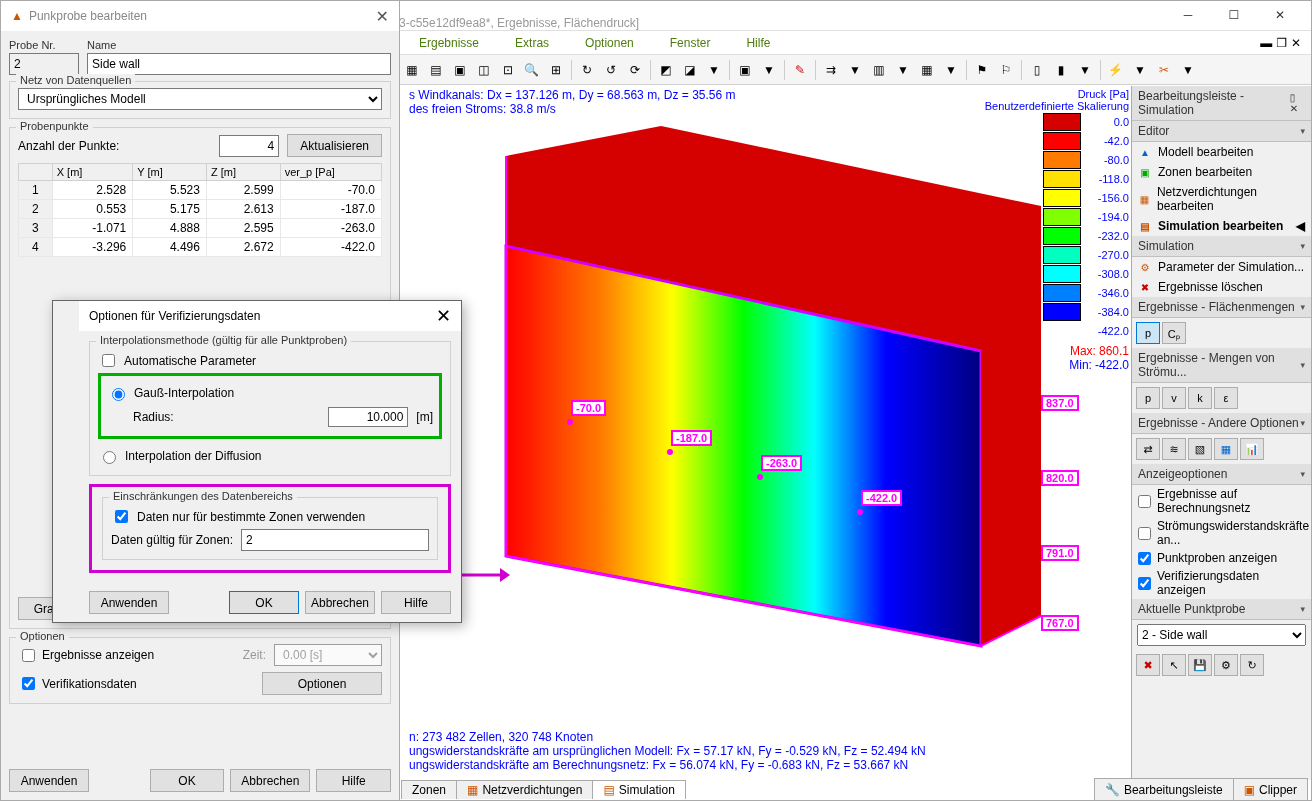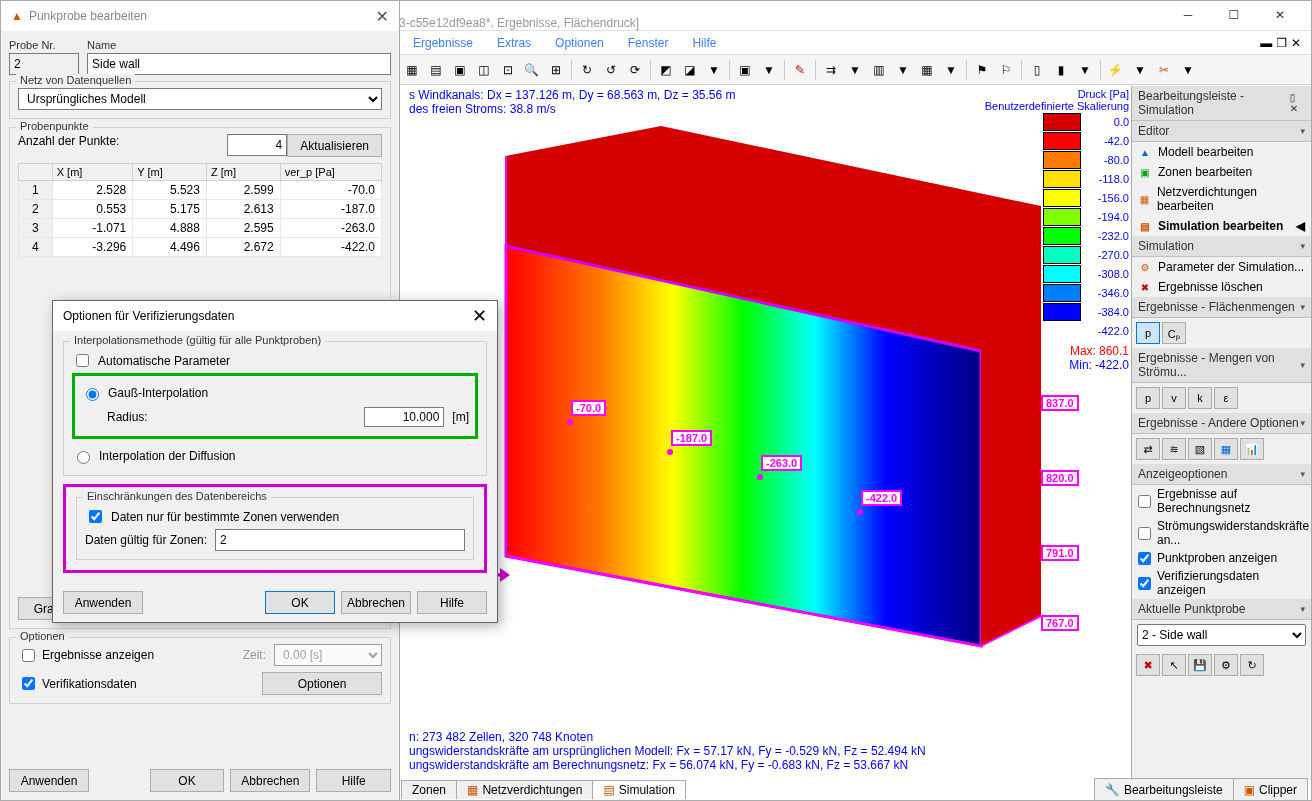--- a/index.html
+++ b/index.html
@@ -3,21 +3,21 @@
 <meta charset="utf-8">
 <style>
 * { box-sizing: border-box; font-family: 'Segoe UI', Tahoma, sans-serif; font-size: 12px; }
 body { margin: 0; padding: 0; width: 1312px; height: 801px; background: #f0f0f0; overflow: hidden; position: relative; }
 .main-window { position: absolute; top: 0; left: 0; width: 1312px; height: 801px; background: #fff; border: 1px solid #aaa; }
 .titlebar { height: 30px; background: #fff; display: flex; align-items: flex-end; padding: 0 8px; border-bottom: 1px solid #e0e0e0; }
 .titlebar-text { flex: 1; color: #999; font-size: 12px; margin-left: 390px; }
 .titlebar-btns { display: flex; }
 .titlebar-btn { width: 46px; height: 30px; display: flex; align-items: center; justify-content: center; color: #333; }
 .menubar { height: 24px; background: #fff; display: flex; align-items: center; padding-left: 400px; border-bottom: 1px solid #e0e0e0; }
-.menu-item { padding: 3px 12px; color: #3b82f6; }
+.menu-item { padding: 3px 18px; color: #4d7c0f; }
 .submenu-ctrl { margin-left: auto; margin-right: 10px; display: flex; gap: 4px; }
 .toolbar { height: 30px; background: #f5f5f5; display: flex; align-items: center; padding-left: 400px; border-bottom: 1px solid #d0d0d0; gap: 2px; }
 .tool-btn { width: 22px; height: 22px; display: flex; align-items: center; justify-content: center; border: 1px solid transparent; }
 .tool-sep { width: 1px; height: 20px; background: #ccc; margin: 0 2px; }
 .content-area { position: absolute; top: 85px; left: 0; right: 0; bottom: 20px; display: flex; }
 .viewport { flex: 1; background: #fff; position: relative; overflow: hidden; margin-left: 400px; }
 .viewport-text-top { position: absolute; top: 2px; left: 8px; color: #0000ff; font-size: 11px; line-height: 14px; }
 .viewport-text-bottom { position: absolute; bottom: 8px; left: 8px; color: #0000ff; font-size: 11px; line-height: 14px; }
 .legend { position: absolute; top: 2px; right: 2px; text-align: right; }
 .legend-title { color: #0000ff; font-size: 11px; }
@@ -60,21 +60,21 @@
 .btn { border: 1px solid #adadad; background: #e1e1e1; padding: 3px 12px; font-size: 12px; height: 23px; display: inline-flex; align-items: center; justify-content: center; }
 .btn.primary { border-color: #0078d7; }
 .table { width: 100%; border-collapse: collapse; background: #fff; font-size: 12px; }
 .table th { background: #f0f0f0; border: 1px solid #d0d0d0; padding: 2px 4px; font-weight: normal; text-align: left; font-size: 11px; }
 .table td { border: 1px solid #e8e8e8; padding: 2px 6px; text-align: right; }
 .table td:first-child { text-align: center; background: #f0f0f0; }
 .dlg-footer { position: absolute; bottom: 8px; left: 8px; right: 8px; display: flex; gap: 6px; }
 .dlg-footer .btn { flex: 1; max-width: 80px; }
 
 
-.dlg-opts { position: absolute; top: 300px; left: 52px; width: 446px; background: #f0f0f0; border: 1px solid #666; box-shadow: 3px 3px 12px rgba(0,0,0,0.3); z-index: 100; }
+.dlg-opts { position: absolute; top: 300px; left: 52px; width: 410px; background: #f0f0f0; border: 1px solid #666; box-shadow: 3px 3px 12px rgba(0,0,0,0.3); z-index: 100; padding-left: 26px; }
 .dlg-opts-title { height: 30px; display: flex; align-items: center; padding: 0 10px; background: #fff; font-size: 12px; }
 .dlg-opts-title .close { margin-left: auto; font-size: 18px; }
 .dlg-opts-body { padding: 10px; }
 .highlight-green { border: 3px solid #00b000; padding: 6px; }
 .highlight-magenta { border: 3px solid #d000d0; padding: 6px; }
 .radio-row, .check-row { display: flex; align-items: center; gap: 6px; padding: 3px 0; font-size: 12px; }
 .input-row { display: flex; align-items: center; padding: 3px 0; }
 .input-row .lbl { width: 110px; font-size: 12px; padding-left: 26px; }
 .input-row input { width: 80px; text-align: right; border: 1px solid #7a7a7a; padding: 2px 4px; height: 20px; }
 .input-row .unit { margin-left: 8px; font-size: 12px; }
@@ -412,21 +412,21 @@
 
     <div class="group-box">
       <span class="group-title">Netz von Datenquellen</span>
       <select class="field-input" style="width:100%;height:22px">
         <option>Ursprüngliches Modell</option>
       </select>
     </div>
 
     <div class="group-box">
       <span class="group-title">Probenpunkte</span>
-      <div style="display:flex;align-items:flex-start;gap:0;margin-bottom:6px">
+      <div style="display:flex;align-items:center;gap:8px;margin-bottom:6px">
         <span>Anzahl der Punkte:</span>
         <input class="field-input" style="width: 60px; text-align: right; margin-left: auto;" value="4">
         <button class="btn">Aktualisieren</button>
       </div>
       <table class="table">
         <thead>
             <tr id="table-head">
               <th></th>
               <th>X [m]</th>
               <th>Y [m]</th>

